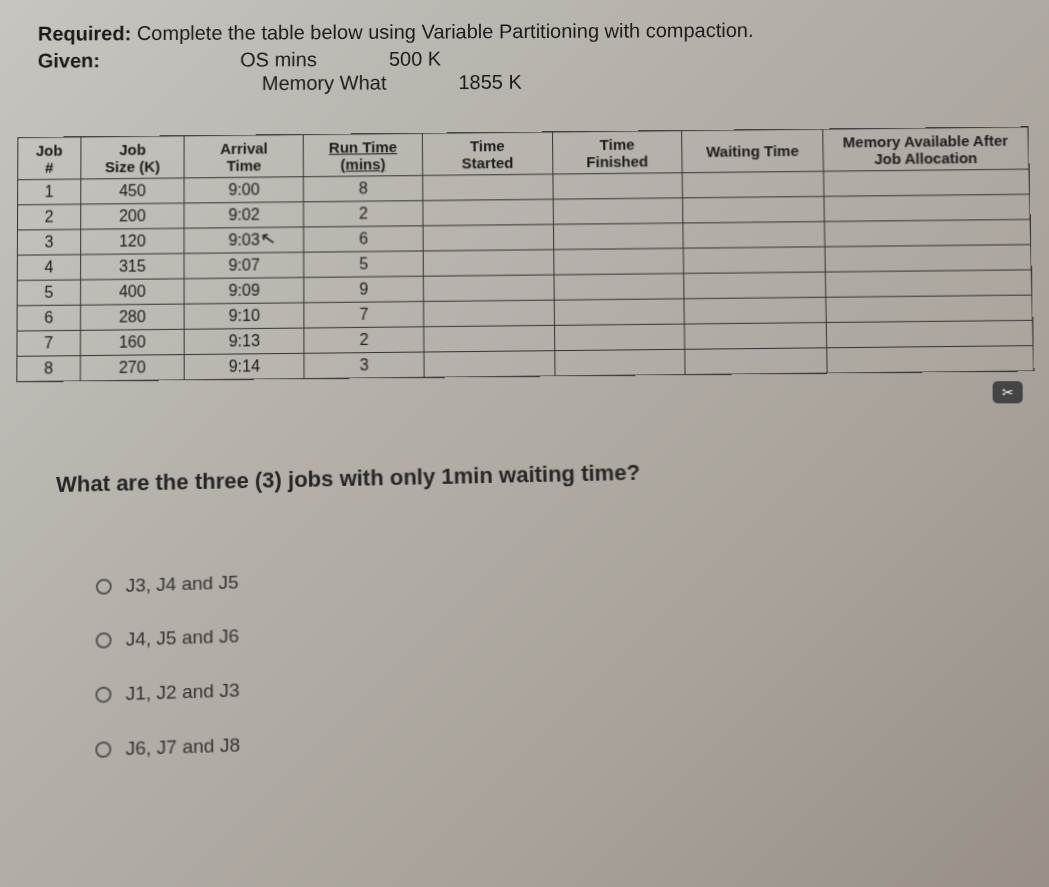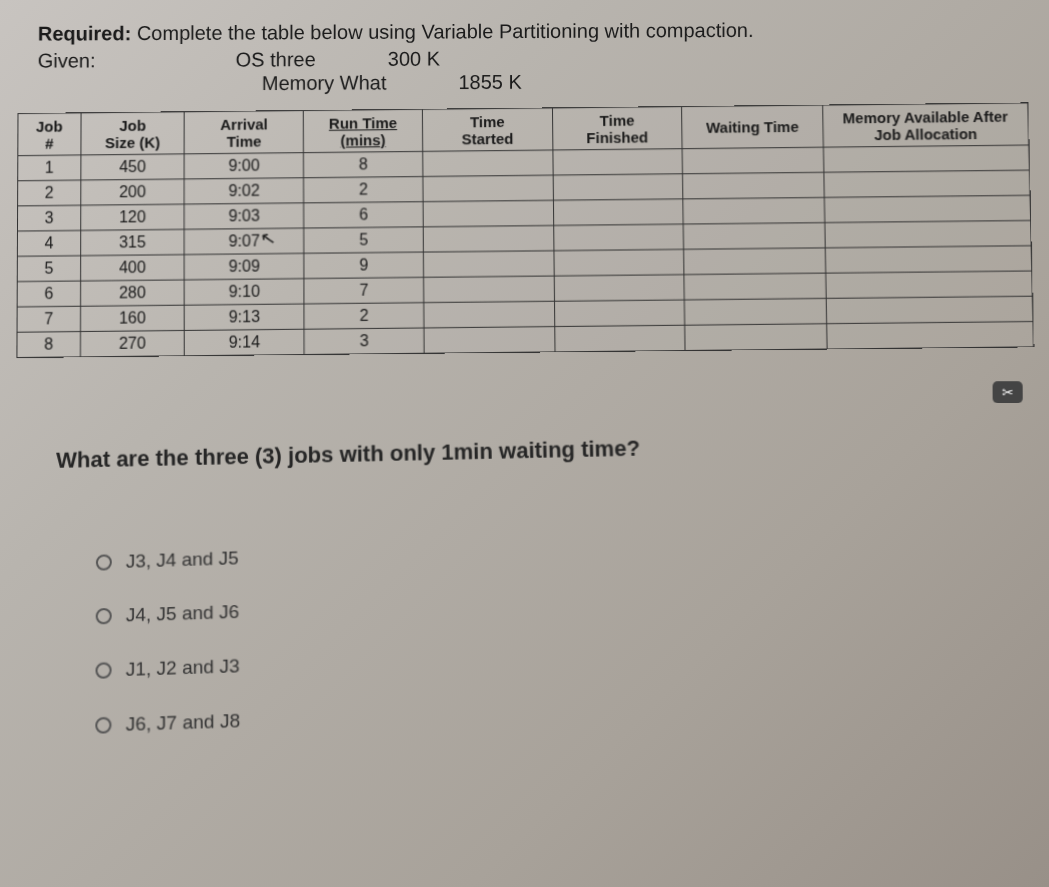--- a/index.html
+++ b/index.html
@@ -12,21 +12,21 @@
     position: relative;
     overflow: hidden;
     transform: perspective(2000px) rotateX(1deg);
     transform-origin: top center;
   }
   .page {
     position: relative;
   }
   .header {
     margin-left: 20px;
-    margin-bottom: 20px;
+    margin-bottom: 44px;
   }
   .req-line {
     font-size: 20px;
     color: #1a1a1a;
     margin-bottom: 4px;
     transform: skewY(-0.3deg);
   }
   .req-label { font-weight: bold; }
   .given-line {
     font-size: 20px;
@@ -35,21 +35,21 @@
     gap: 140px;
     transform: skewY(-0.3deg);
   }
   .given-sub {
     font-size: 20px;
     color: #1a1a1a;
     margin-left: 224px;
     transform: skewY(-0.3deg);
   }
   .row-flex { display: flex; gap: 72px; }
-  .given-label { font-weight: normal; }
+  .given-label { font-weight: bold; }
 
   table {
     border-collapse: collapse;
     width: 1010px;
     margin-top: 10px;
     font-size: 16px;
     color: #1a1a1a;
     transform: perspective(1800px) rotateX(2deg) skewY(-0.6deg);
     transform-origin: top left;
   }
@@ -139,22 +139,22 @@
 <div class="page">
 
   <div class="header">
     <div class="req-line">
       <span class="req-label">Required:</span>
       <span>Complete the table below using Variable Partitioning with compaction.</span>
     </div>
     <div class="given-line">
       <span class="given-label">Given:</span>
       <span class="row-flex">
-        <span>OS three</span>
-        <span>300 K</span>
+        <span>OS mins</span>
+        <span>500 K</span>
       </span>
     </div>
     <div class="given-sub row-flex">
       <span>Memory What</span>
       <span>1855 K</span>
     </div>
   </div>
 
   <table>
     <thead>

